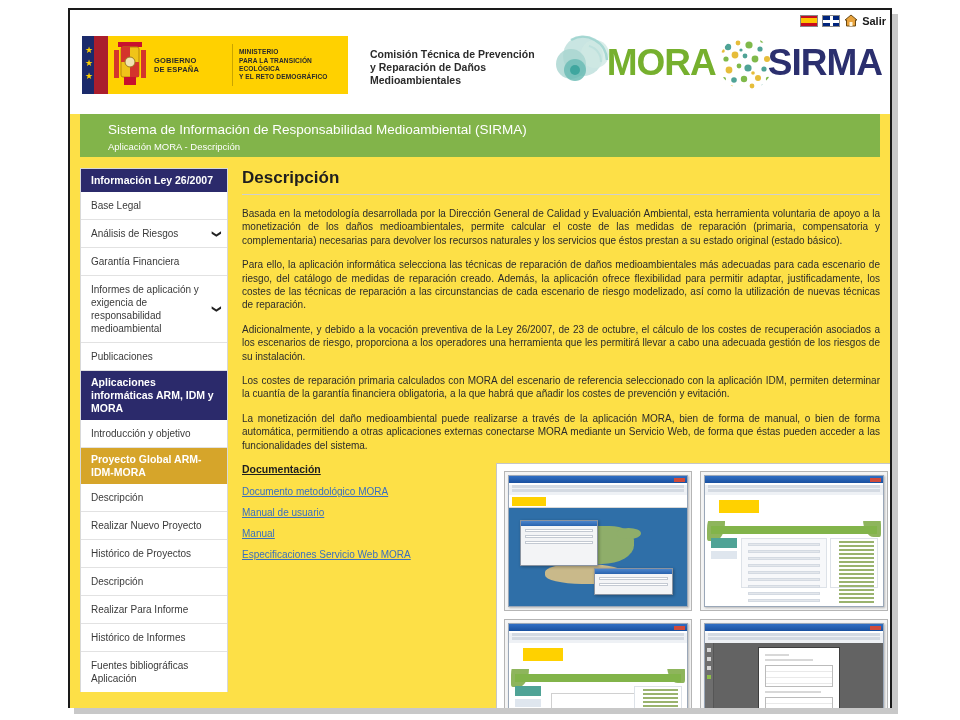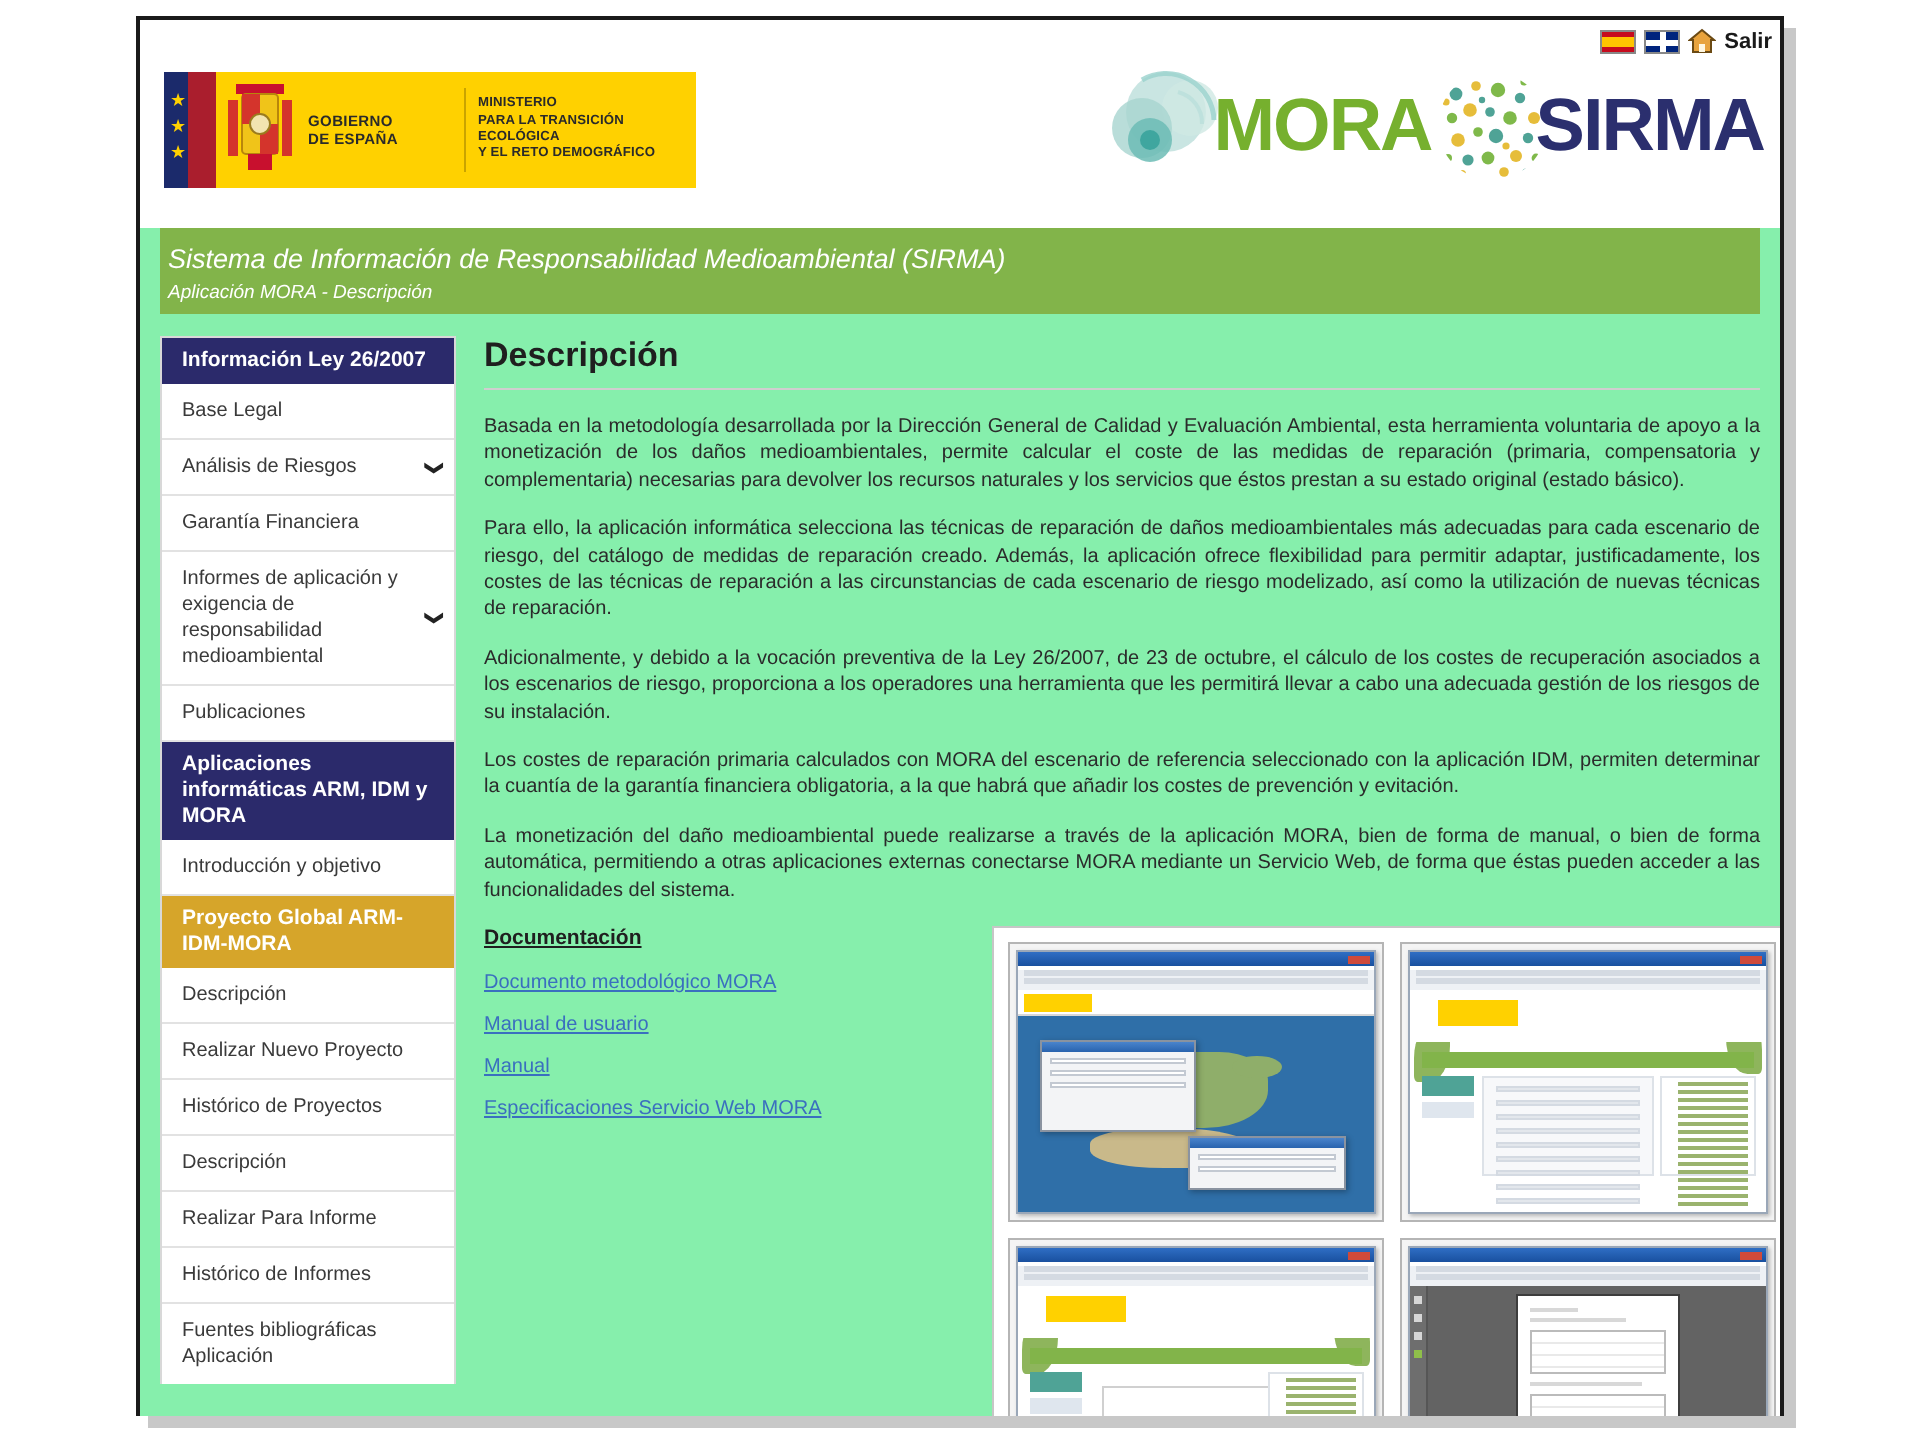--- a/index.html
+++ b/index.html
@@ -12,21 +12,21 @@
   }
   .screen {
     position: relative;
     width: 960px; height: 720px;
     background: #ffffff;
   }
   .page-frame {
     position: absolute;
     left: 68px; top: 8px;
     width: 824px; height: 700px;
-    background: #86efac;
+    background: #fde047;
     border: 2px solid #1a1a1a;
     border-bottom: none;
     overflow: hidden;
   }
   .page-shadow {
     position: absolute;
     left: 74px; top: 14px;
     width: 824px; height: 700px;
     background: #c8c8c8;
     z-index: 0;
@@ -187,23 +187,22 @@
     letter-spacing: -1px;
     line-height: 40px;
     margin-left: -6px;
   }
 
   
   .title-banner {
     margin: 0 10px;
     background: #82b44a;
     color: #ffffff;
-    padding: 8px 12px 9px 4px;
+    padding: 8px 12px 9px 28px;
     height: 43px;
-    font-style: italic;
   }
   .title-main {
     font-size: 13.5px;
     font-weight: normal;
     line-height: 16px;
   }
   .title-sub {
     font-size: 9.5px;
     line-height: 13px;
     margin-top: 2px;
@@ -532,20 +531,25 @@
           <span>DE ESPAÑA</span>
         </div>
         <div class="gob-divider"></div>
         <div class="min-text">
           <span>MINISTERIO</span><br>
           <span>PARA LA TRANSICIÓN ECOLÓGICA</span><br>
           <span>Y EL RETO DEMOGRÁFICO</span>
         </div>
       </div>
 
+      <div class="comision-text">
+        <span>Comisión Técnica de Prevención</span><br>
+        <span>y Reparación de Daños</span><br>
+        <span>Medioambientales</span>
+      </div>
 
       <div class="brand-logos">
         <span class="mora-mark">
           <svg width="62" height="58" viewBox="0 0 62 58">
             <circle cx="28" cy="22" r="20" fill="#b7dcd8" opacity=".75"></circle>
             <circle cx="40" cy="20" r="14" fill="#cfe8e4" opacity=".8"></circle>
             <circle cx="16" cy="30" r="15" fill="#a8d4cf" opacity=".8"></circle>
             <circle cx="20" cy="36" r="11" fill="#6cbcb5" opacity=".85"></circle>
             <circle cx="20" cy="36" r="5" fill="#3fa69f"></circle>
             <path d="M16 6 A24 24 0 0 1 52 26" fill="none" stroke="#9ad2cd" stroke-width="2.5" opacity=".8"></path>

